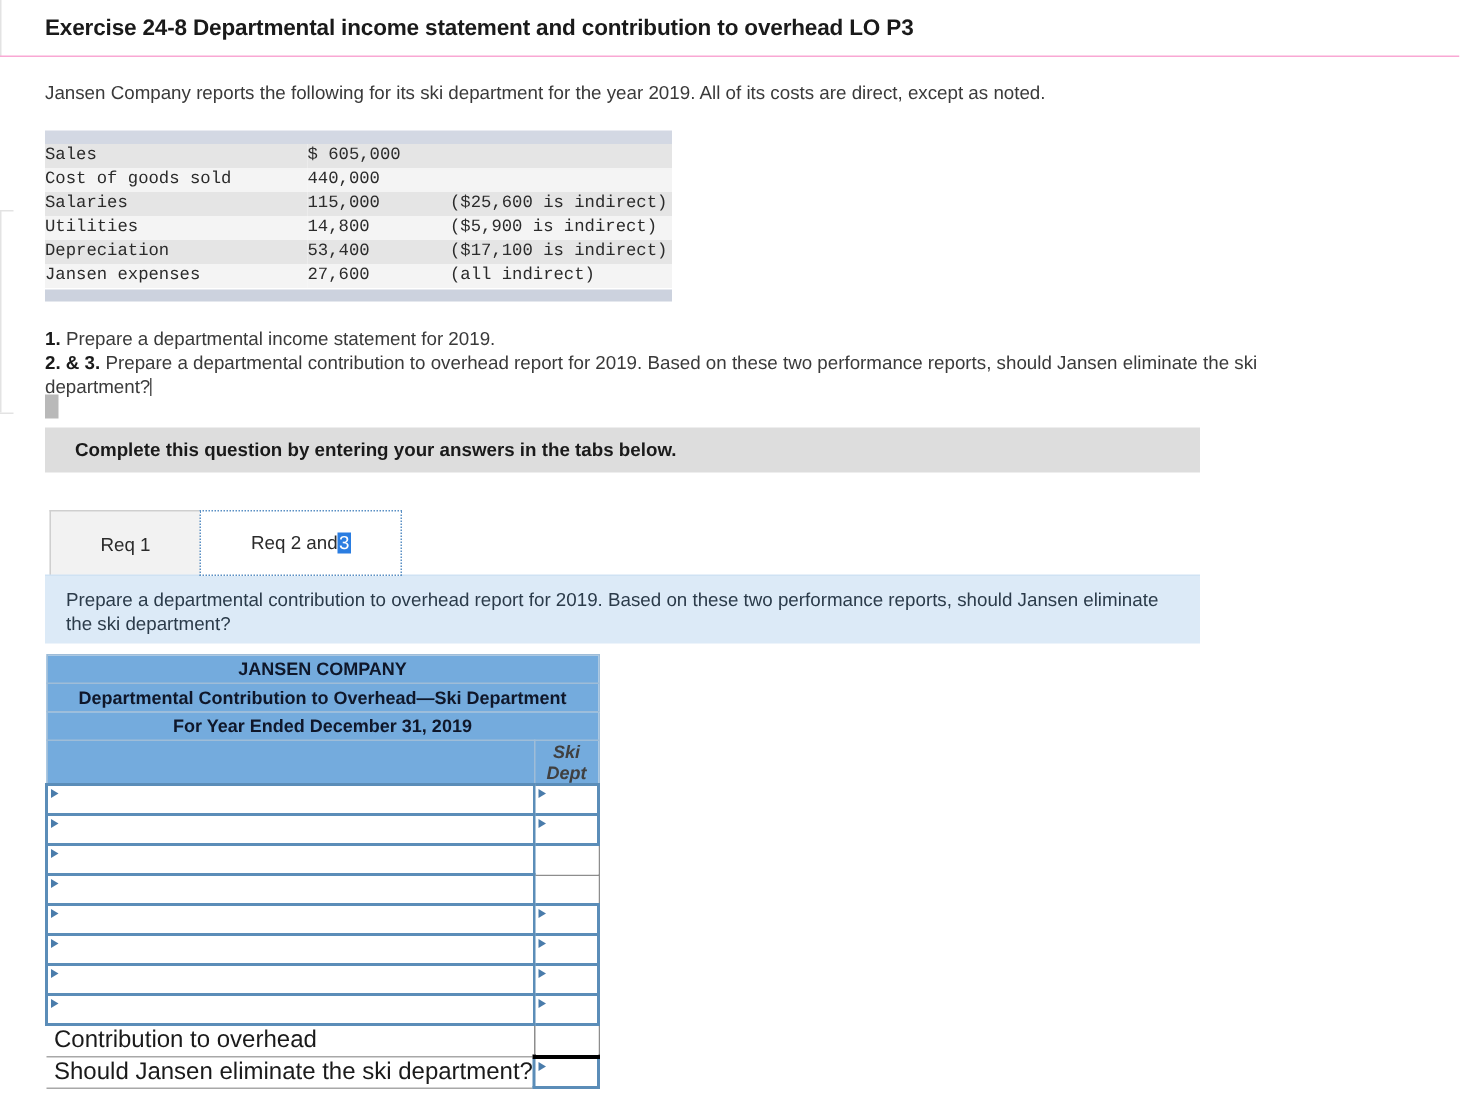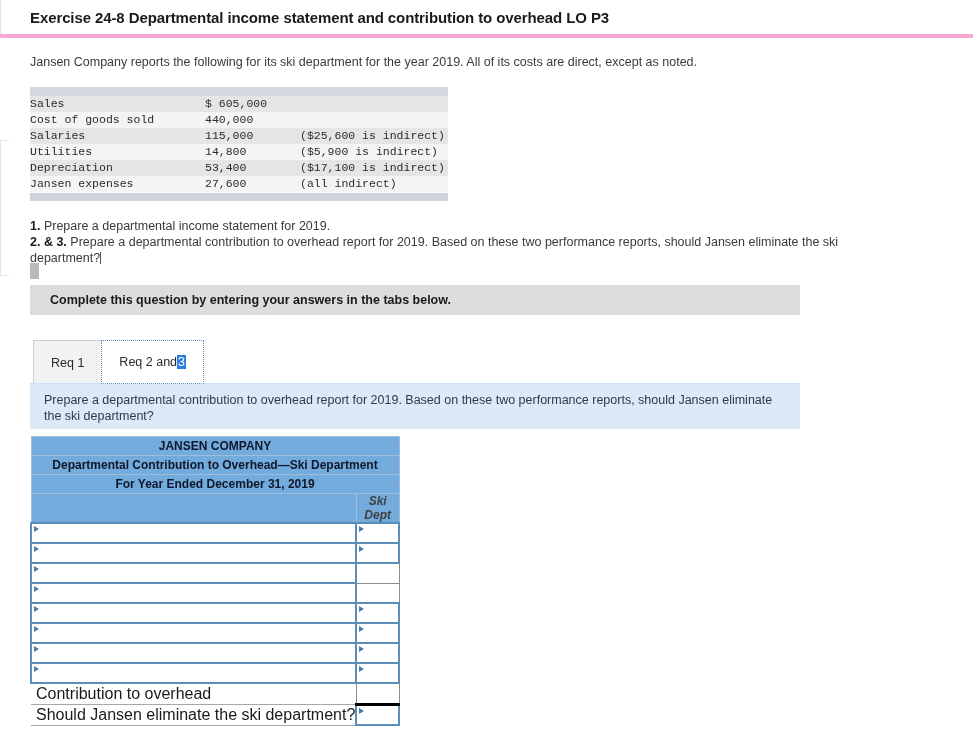--- a/index.html
+++ b/index.html
@@ -21,21 +21,21 @@
     background: #e3e3e3;
   }
   .edge-v { left: 0; width: 1px; }
   .edge-h { left: 0; width: 9px; height: 1px; }
 
   
   .ex-header {
     position: absolute;
     left: 0; top: 0;
     width: 973px; height: 38px;
-    border-bottom: 4px solid #f9a8d4;
+    border-bottom: 1px solid #f9a8d4;
     display: flex; align-items: center;
   }
   .ex-title {
     margin-left: 30px;
     font-size: 15px;
     font-weight: bold;
     letter-spacing: -0.1px;
     color: #1a1a1a;
   }
 
@@ -118,21 +118,21 @@
   
   .tabstrip {
     position: absolute;
     left: 33px; top: 340px;
     height: 44px;
     display: flex; align-items: stretch;
   }
   .tab {
     height: 44px;
     display: flex; align-items: center; justify-content: center;
-    padding: 0 17px;
+    padding: 0 33px;
     font-size: 12.5px;
     color: #2b2b2b;
     background: #f2f2f2;
     border: 1px solid #cfcfcf;
     border-bottom: none;
     margin-right: -1px;
   }
   .tab.active {
     background: #ffffff;
     border: 1px dotted #5a8fc4;

